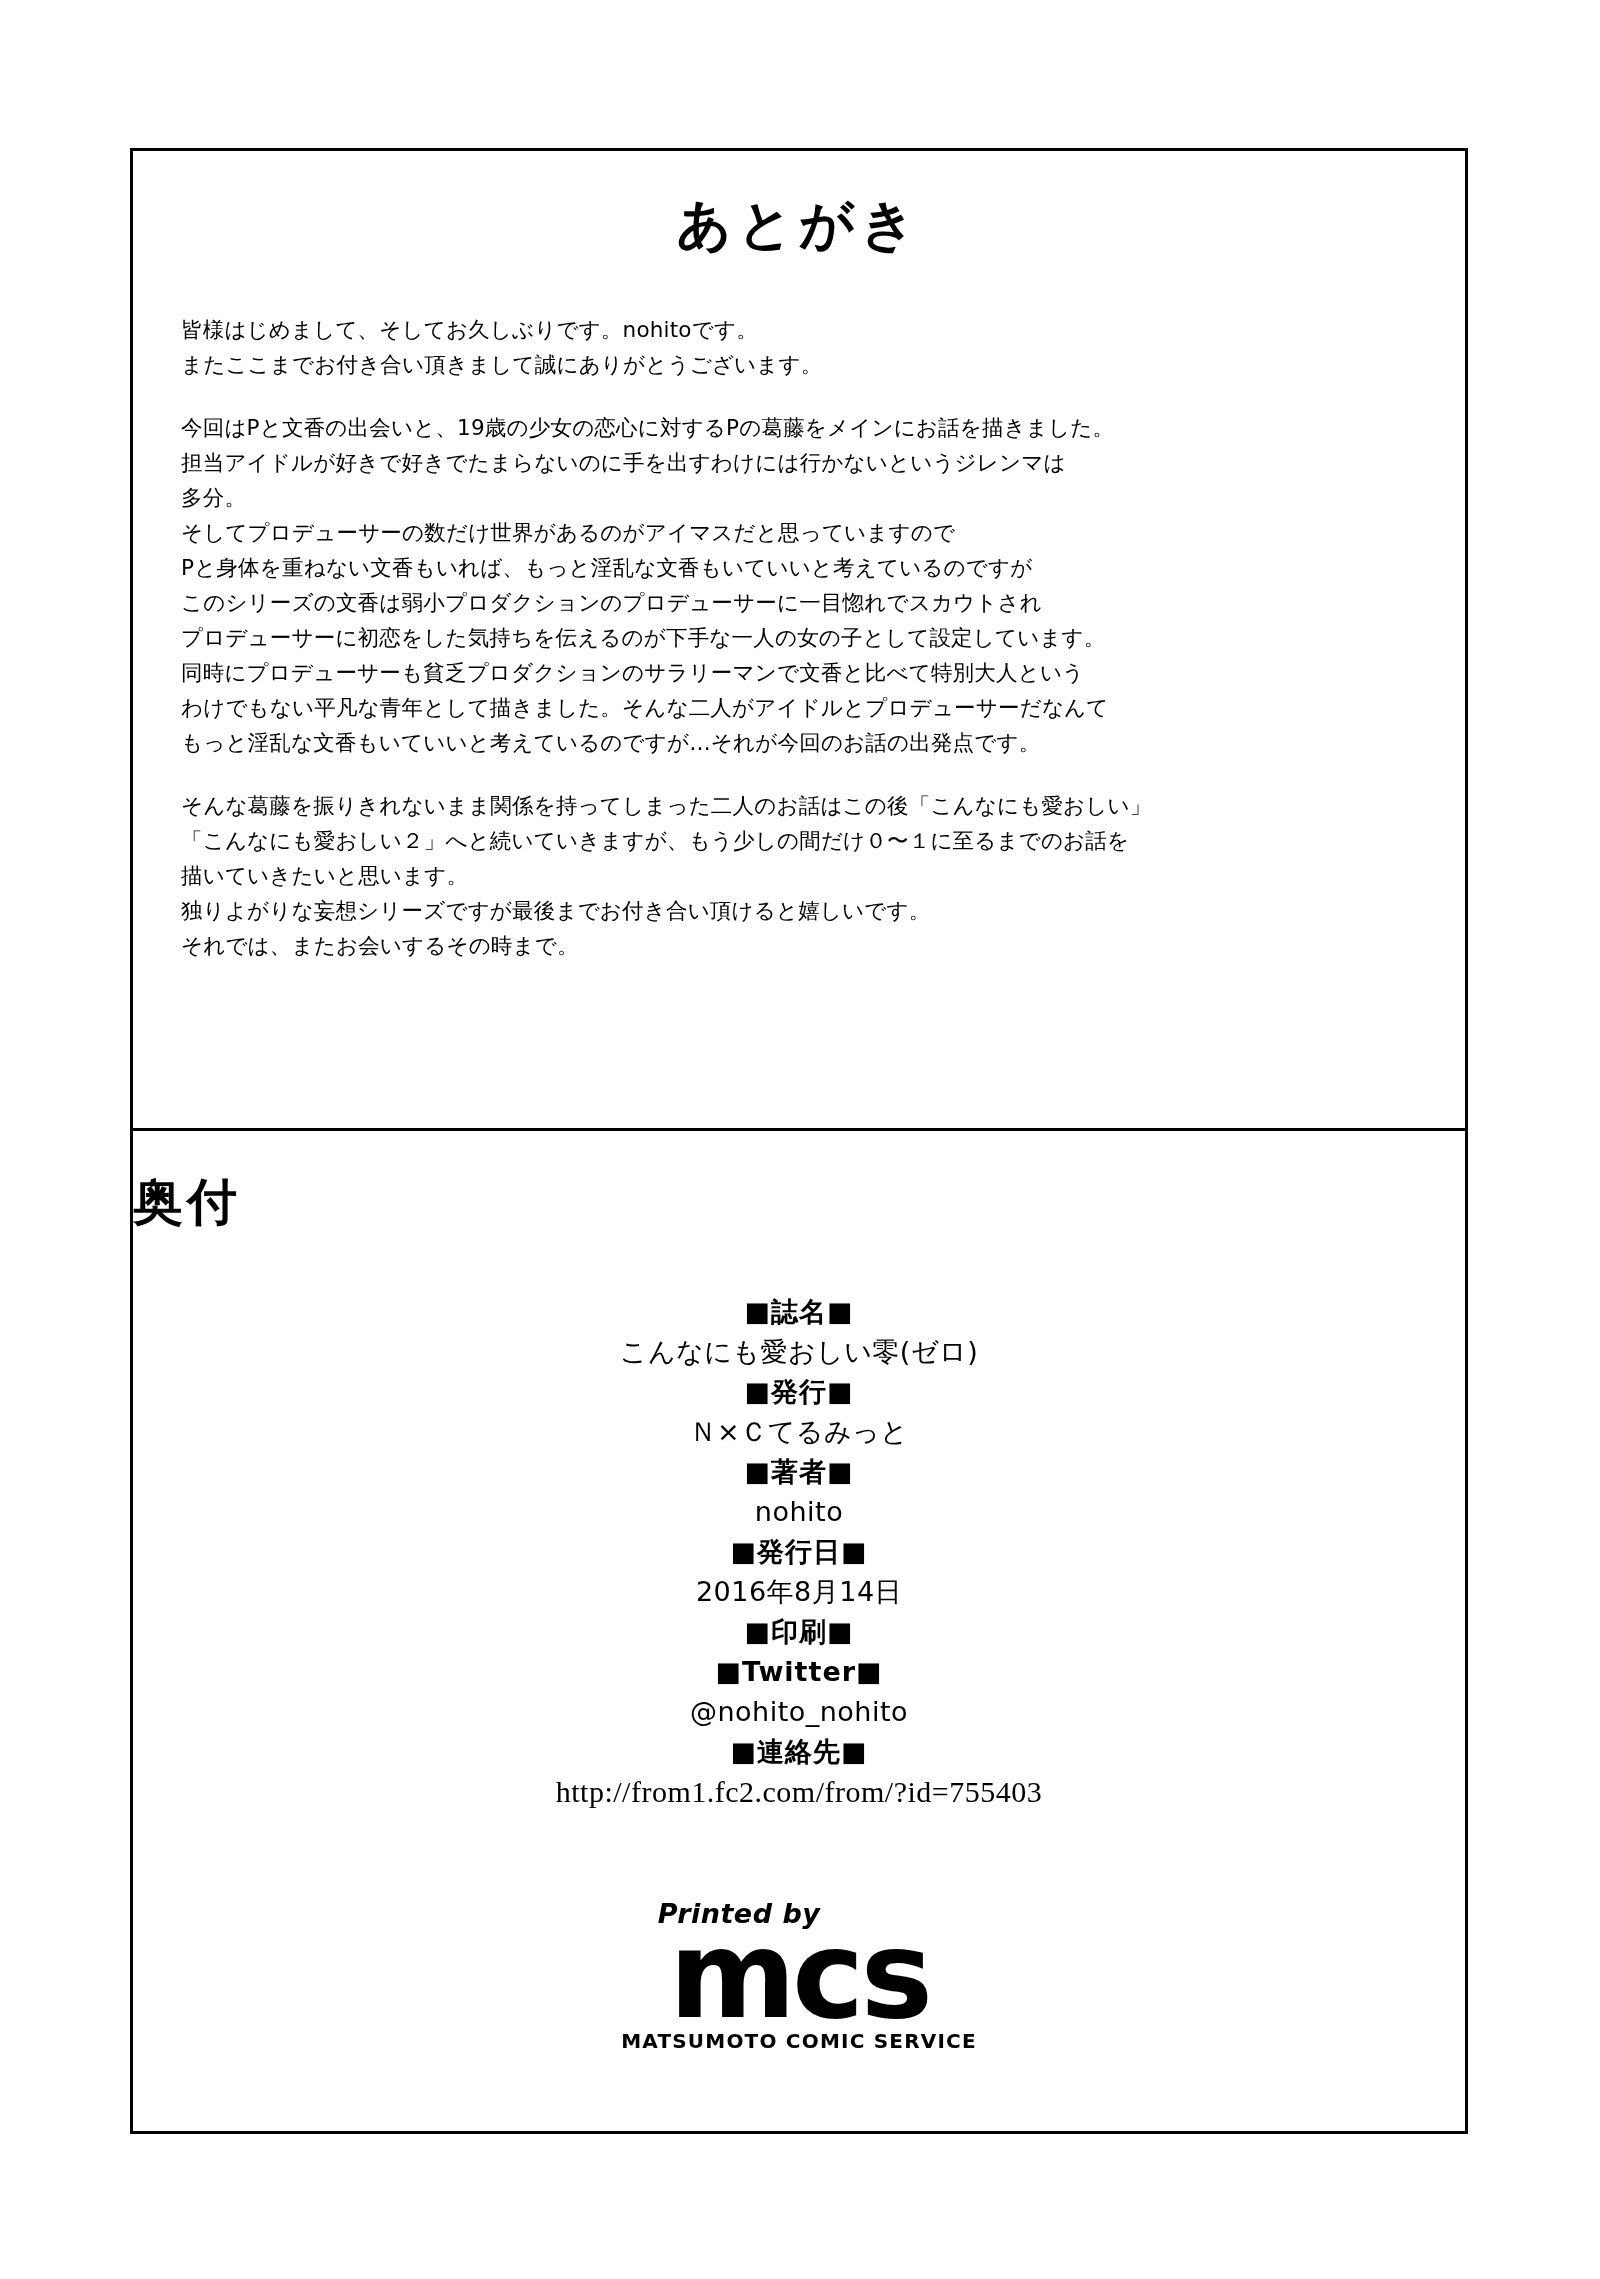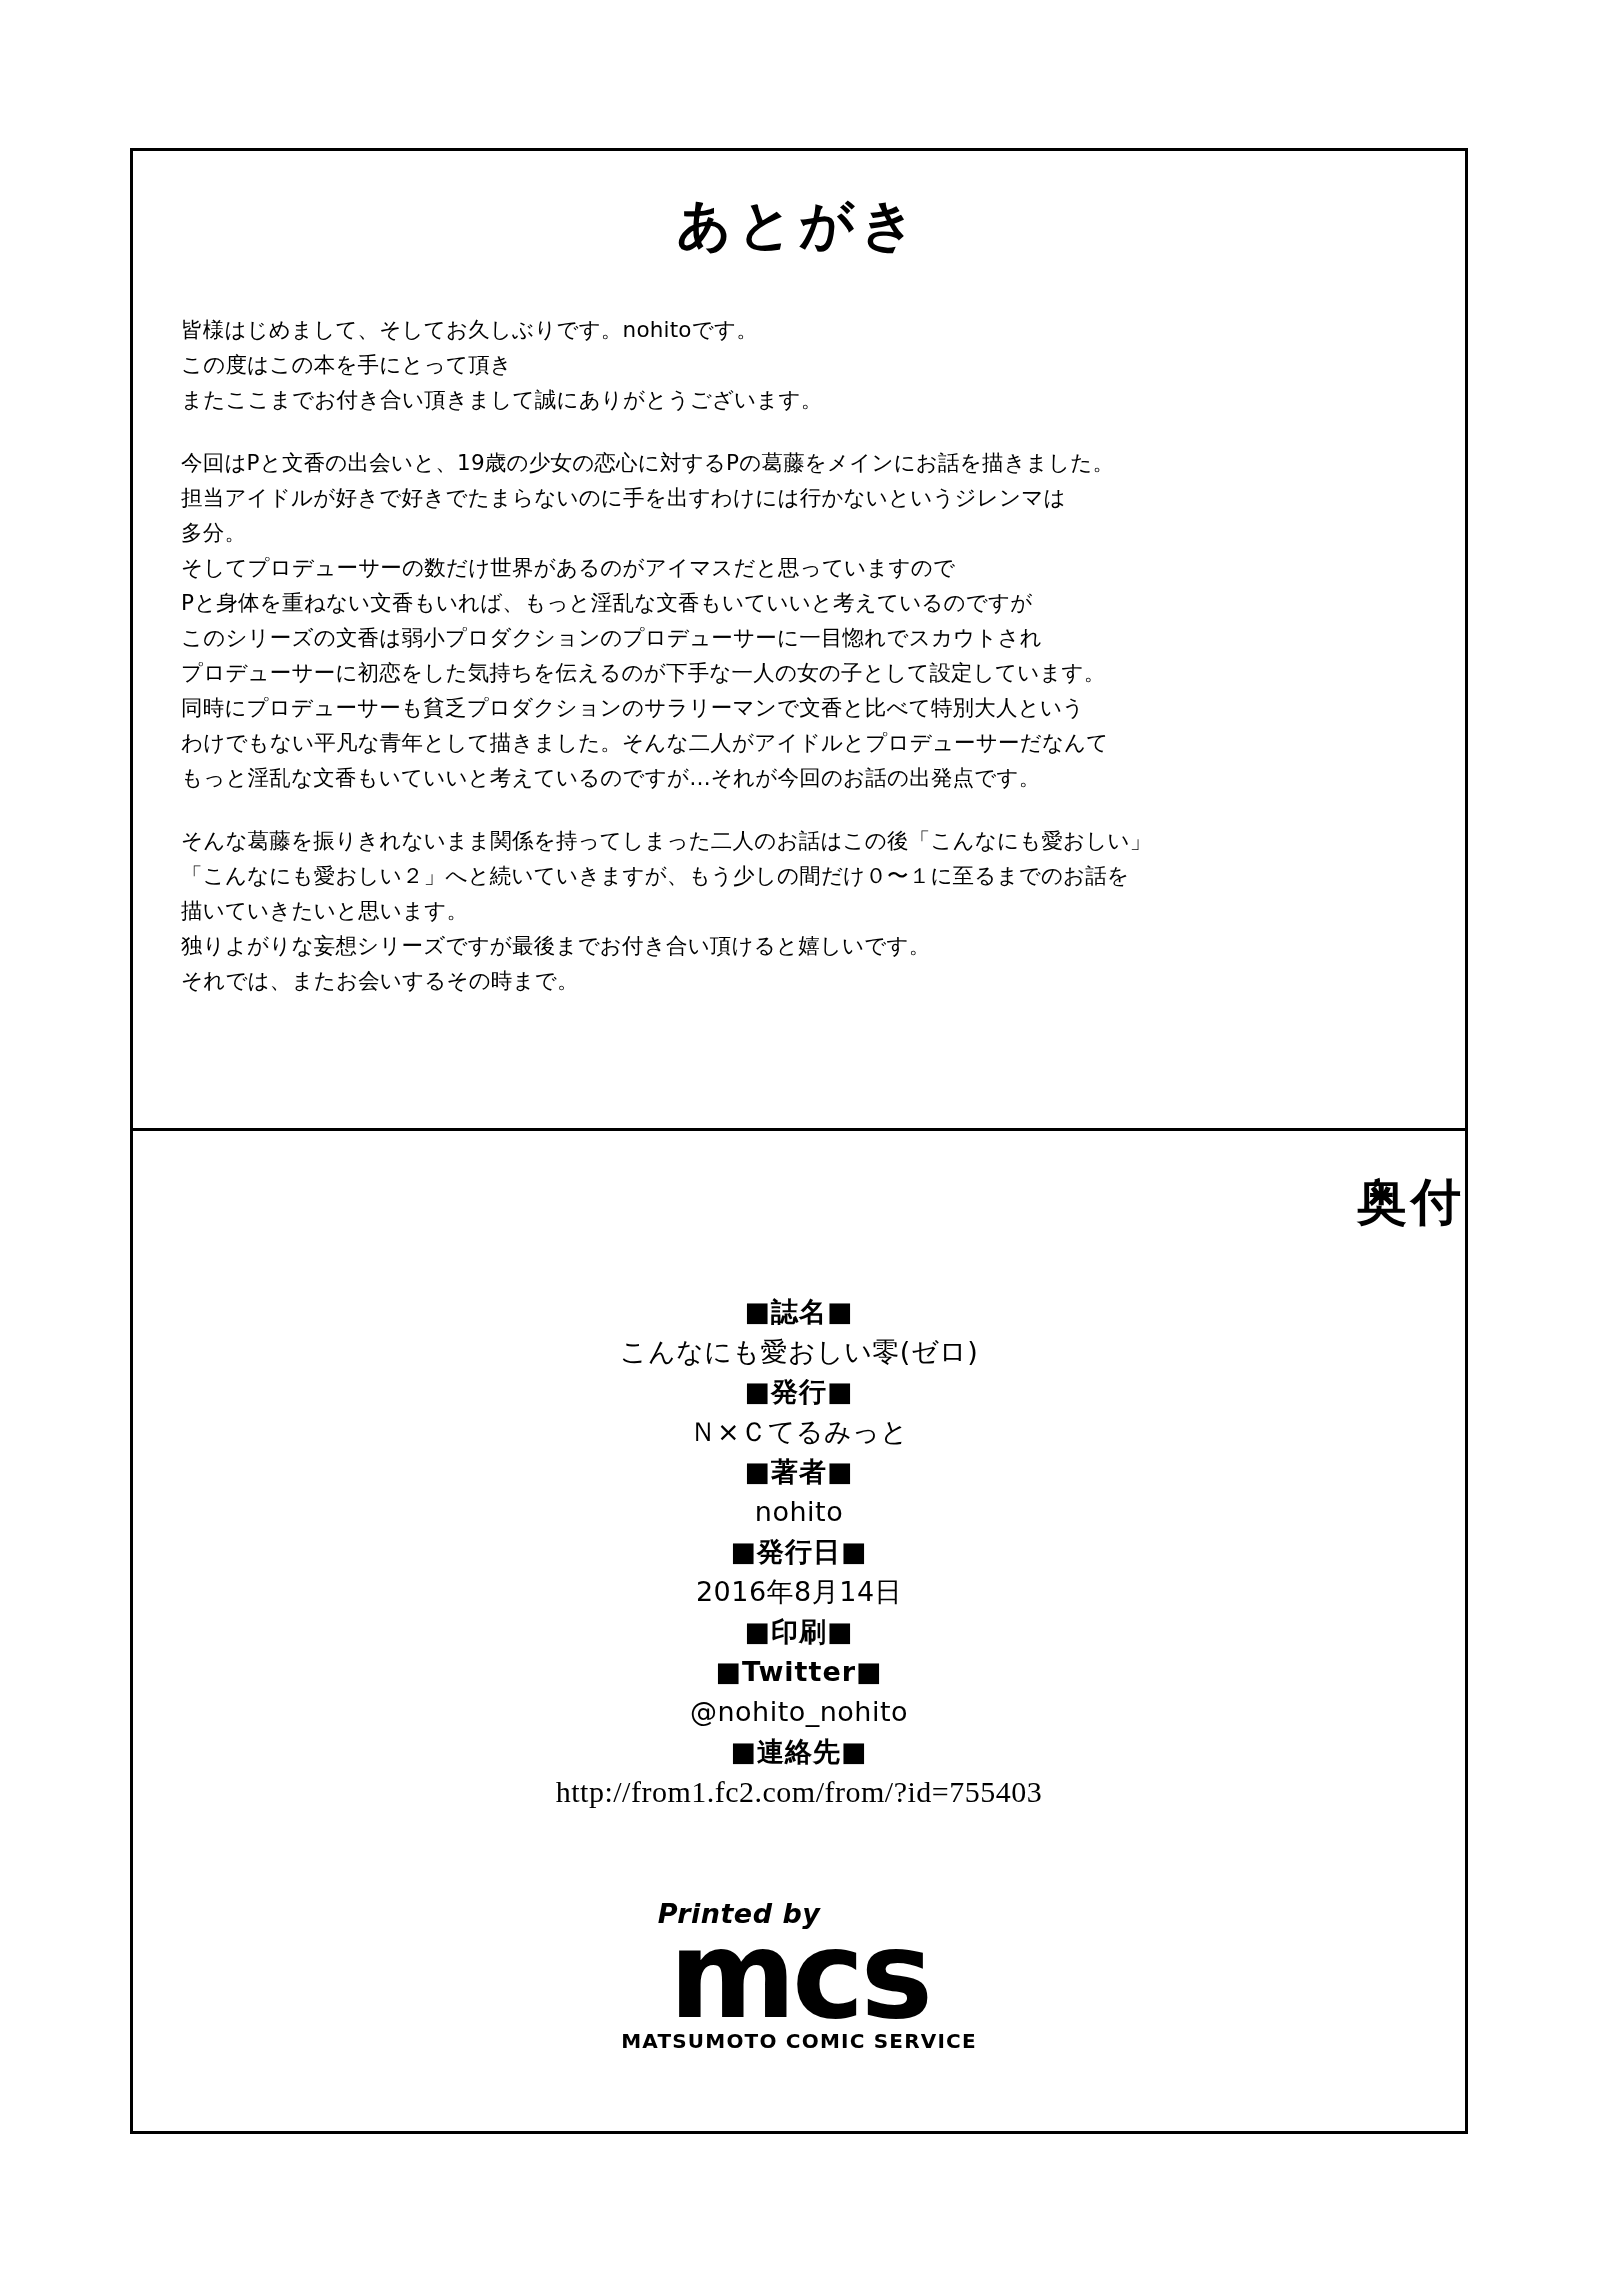--- a/index.html
+++ b/index.html
@@ -63,27 +63,26 @@
   }
 
   
   #colophon-panel {
     left: 130px;
     top: 1128px;
     width: 1338px;
     height: 1006px;
   }
   #colophon-title {
-    text-align: right;
+    text-align: left;
     font-size: 50px;
     font-weight: bold;
     letter-spacing: 4px;
     margin-top: 38px;
     font-family: "DejaVu Sans", sans-serif;
-    margin-left: 38px;
   }
   #colophon-list {
     margin-top: 56px;
     text-align: center;
     font-size: 27px;
     line-height: 40px;
     font-family: "DejaVu Sans", sans-serif;
   }
   #colophon-list .head {
     font-weight: bold;
@@ -131,21 +130,20 @@
 </style>
 </head>
 <body>
 
 <div class="page" id="afterword-panel">
   <div id="afterword-title">あとがき</div>
 
   <div id="afterword-body">
     <div class="para">
       <div class="line">皆様はじめまして、そしてお久しぶりです。nohitoです。</div>
-      <div class="line">この度はこの本を手にとって頂き</div>
       <div class="line">またここまでお付き合い頂きまして誠にありがとうございます。</div>
     </div>
 
     <div class="para">
       <div class="line">今回はPと文香の出会いと、19歳の少女の恋心に対するPの葛藤をメインにお話を描きました。</div>
       <div class="line">担当アイドルが好きで好きでたまらないのに手を出すわけには行かないというジレンマは</div>
       <div class="line">多分。</div>
       <div class="line">そしてプロデューサーの数だけ世界があるのがアイマスだと思っていますので</div>
       <div class="line">Pと身体を重ねない文香もいれば、もっと淫乱な文香もいていいと考えているのですが</div>
       <div class="line">このシリーズの文香は弱小プロダクションのプロデューサーに一目惚れでスカウトされ</div>

